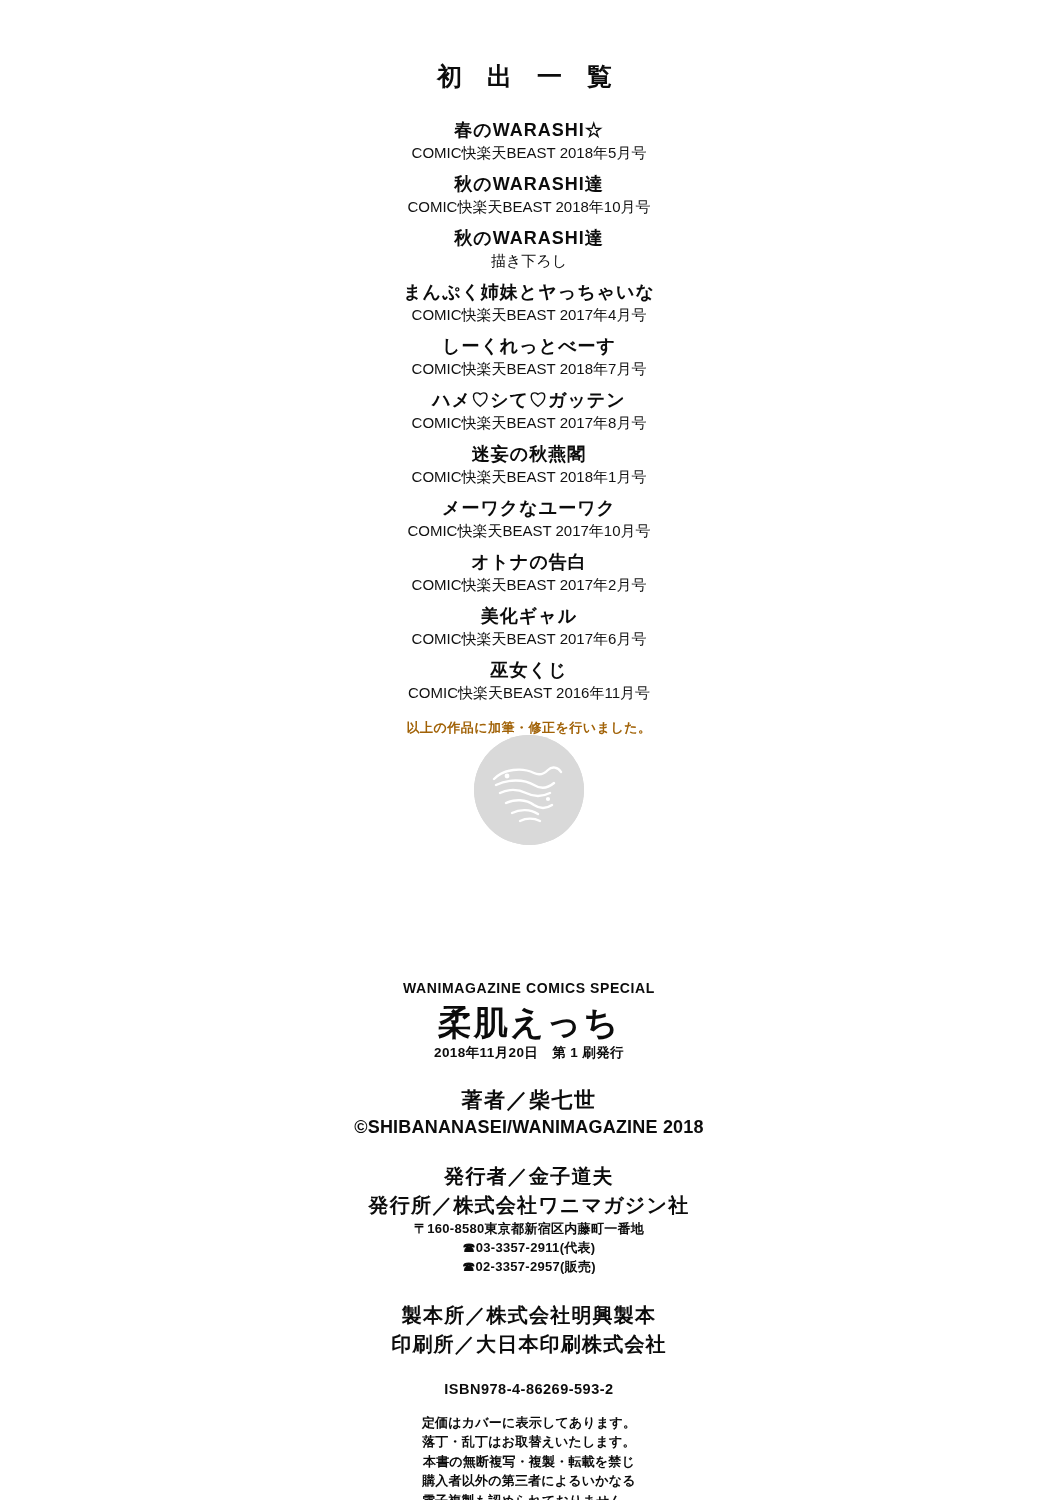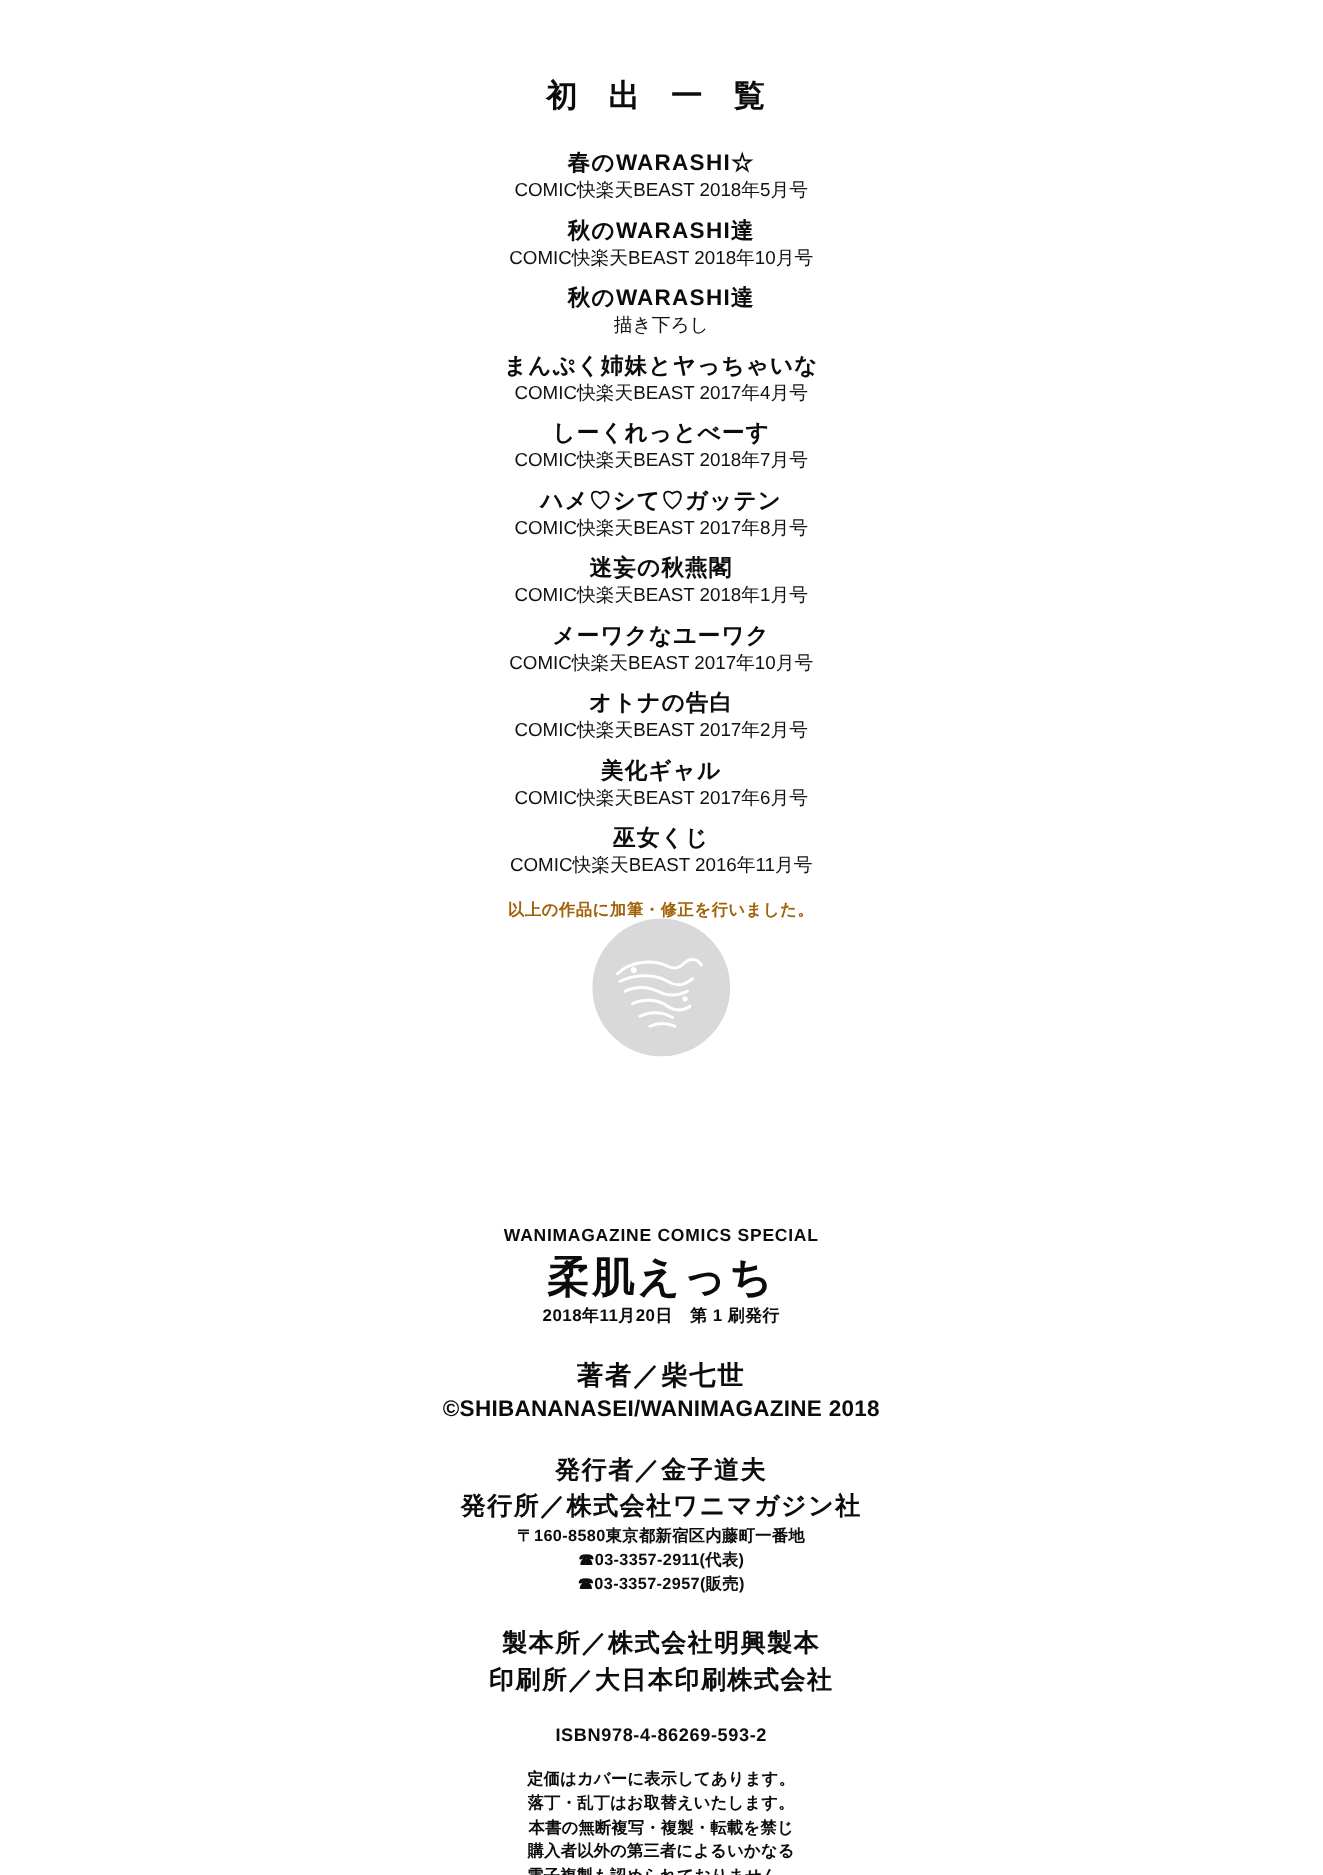--- a/index.html
+++ b/index.html
@@ -231,21 +231,21 @@
     <div class="block">
       <div class="author-line">著者／柴七世</div>
       <div class="copyright-line">©SHIBANANASEI/WANIMAGAZINE 2018</div>
     </div>
 
     <div class="block">
       <div class="big-line">発行者／金子道夫</div>
       <div class="big-line">発行所／株式会社ワニマガジン社</div>
       <div class="small-line">〒160-8580東京都新宿区内藤町一番地</div>
       <div class="small-line">☎03-3357-2911(代表)</div>
-      <div class="small-line">☎03-3357-2957(販売)</div>
+      <div class="small-line">☎02-3357-2957(販売)</div>
     </div>
 
     <div class="block">
       <div class="big-line">製本所／株式会社明興製本</div>
       <div class="big-line">印刷所／大日本印刷株式会社</div>
     </div>
 
     <div class="isbn-line">ISBN978-4-86269-593-2</div>
 
     <div class="notice">

